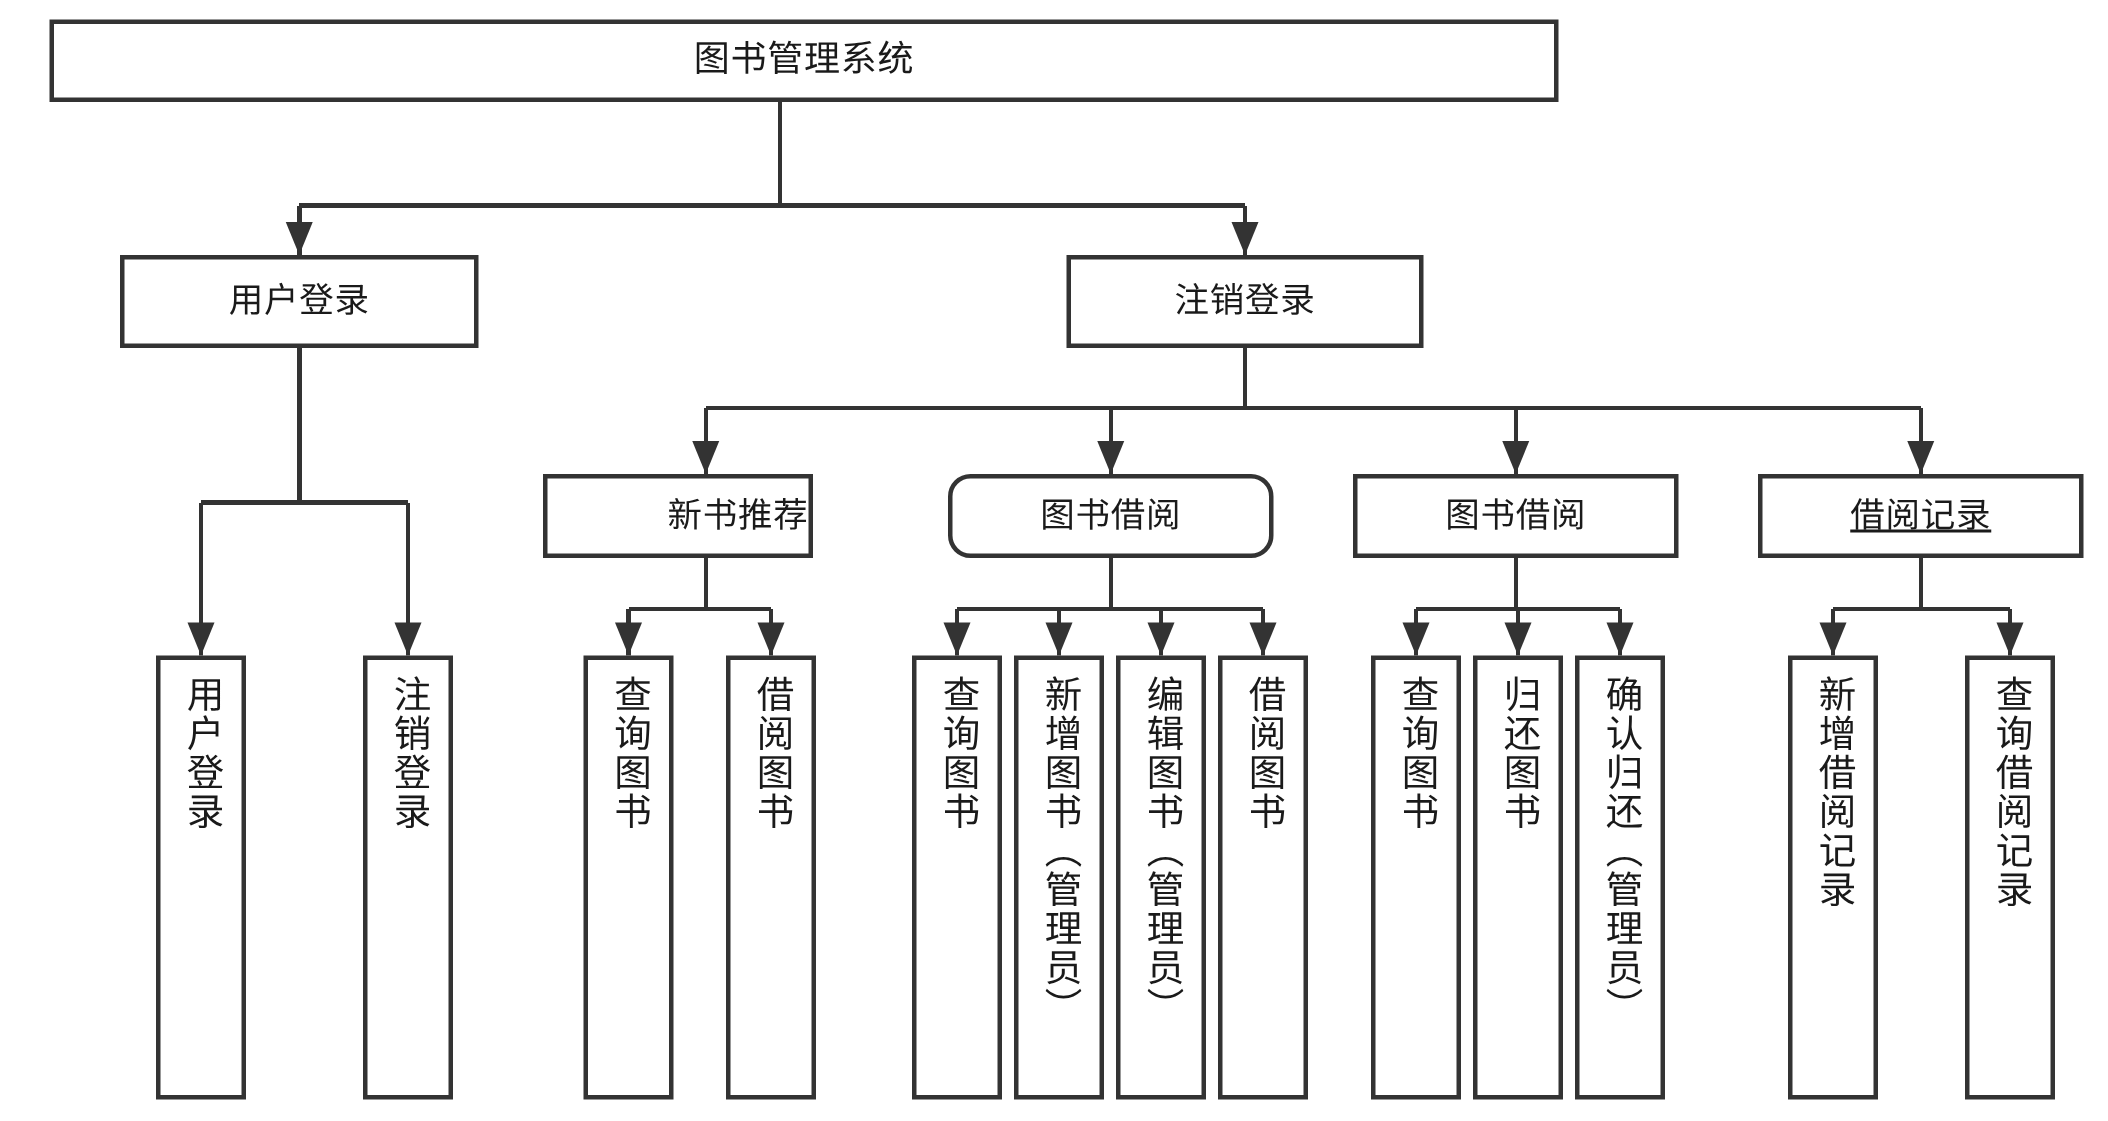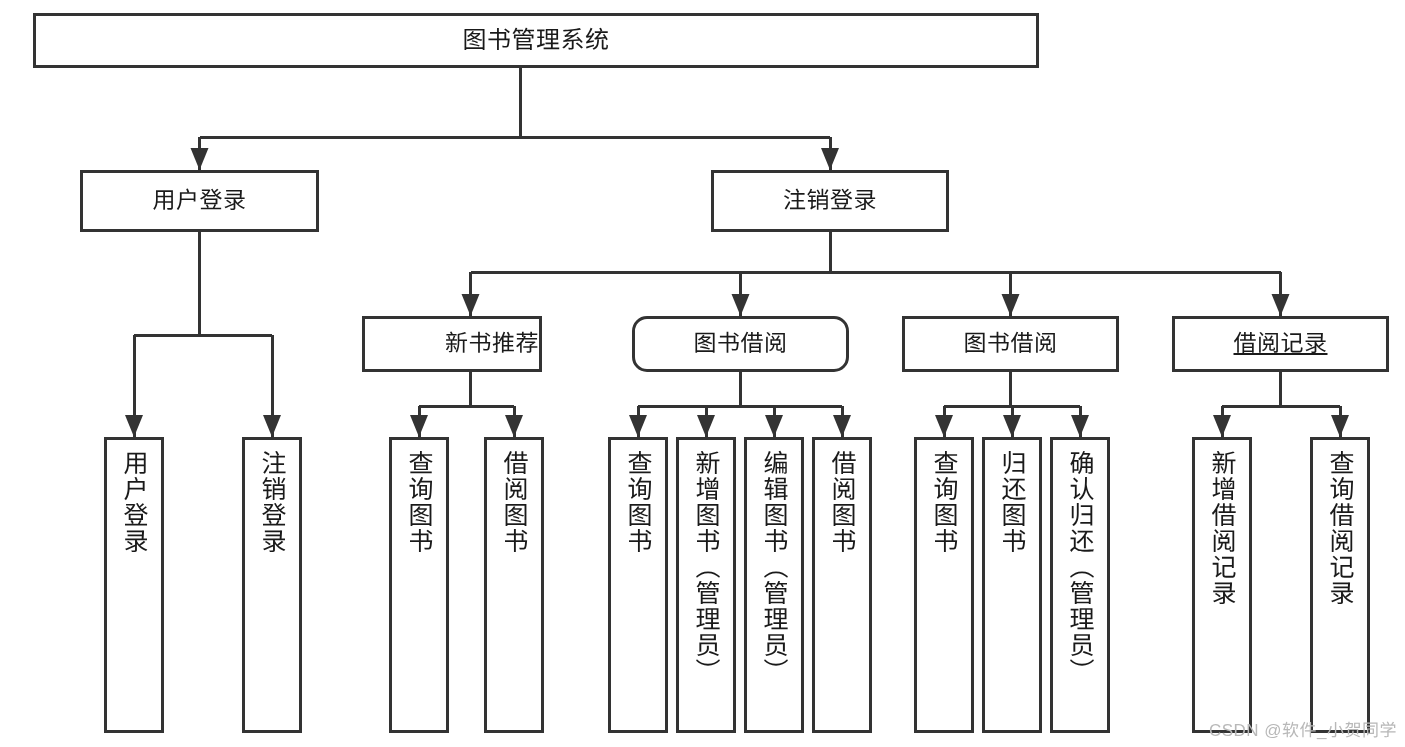--- a/index.html
+++ b/index.html
@@ -187,14 +187,13 @@
         <span class="label">确认归还（管理员）</span>
       </div>
       <div class="node vertical" style="left: 1192px; top: 437px; width: 60px; height: 296px;">
         <span class="label">新增借阅记录</span>
       </div>
       <div class="node vertical" style="left: 1310px; top: 437px; width: 60px; height: 296px;">
         <span class="label">查询借阅记录</span>
       </div>
     </div>
 
-  <div id="watermark">CSDN @软件_小贺同学</div>
 </div>
 
 </body></html>

